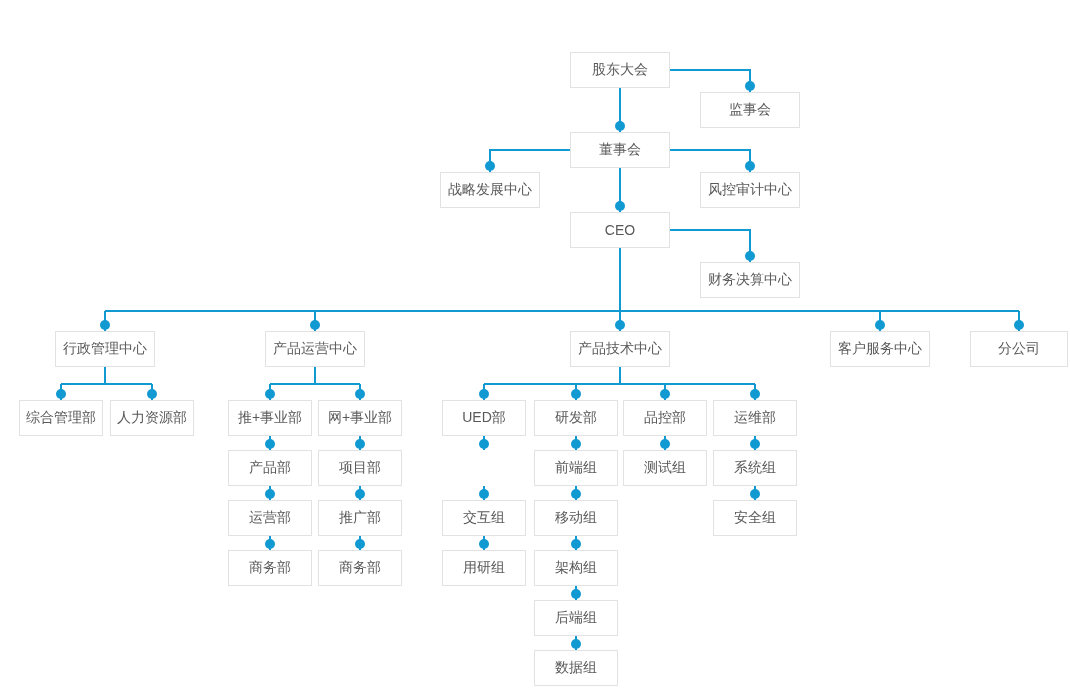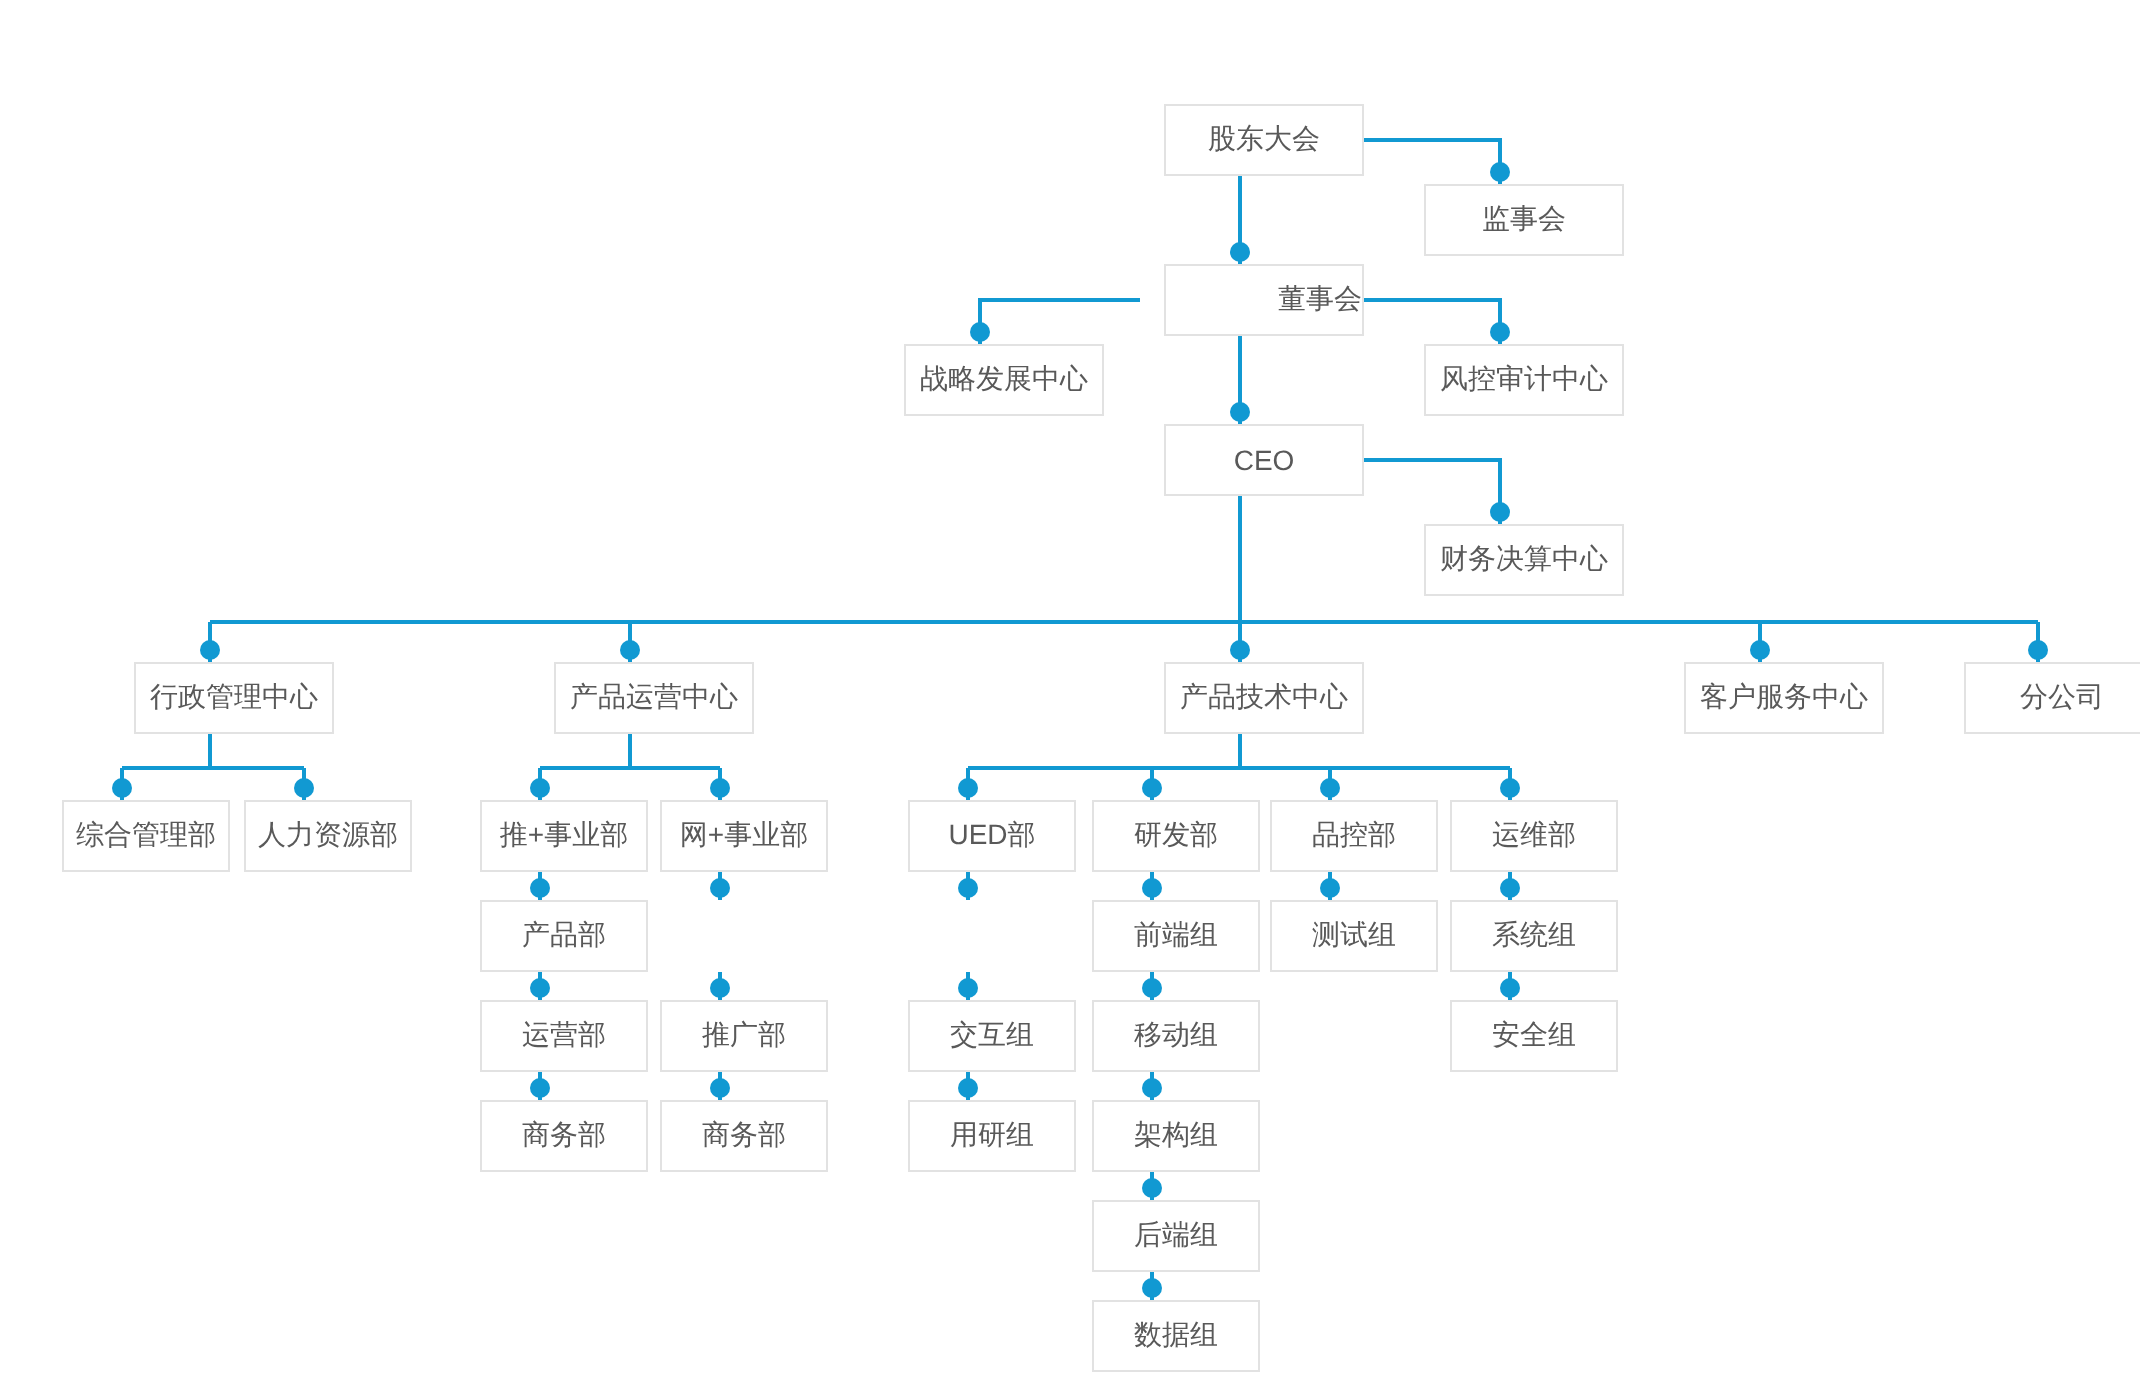--- a/index.html
+++ b/index.html
@@ -27,21 +27,20 @@
     box-sizing: border-box;
     background: var(--box-bg, #ffffff);
     border: 1px solid var(--box-border, #e2e2e2);
     display: flex;
     align-items: center;
     justify-content: center;
     font-size: 14px;
     color: var(--text-color, #595959);
     white-space: nowrap;
     z-index: 2;
-    margin-left: 12px;
   }
 </style>
 </head>
 <body>
 
 <div id="canvas">
   <svg id="edges" xmlns="http://www.w3.org/2000/svg">
       <polyline points="670,70 750,70 750,92" fill="none" stroke="#1199d2" stroke-width="2"></polyline>
       <circle cx="750" cy="86" r="5" fill="#1199d2"></circle>
       <polyline points="620,88 620,132" fill="none" stroke="#1199d2" stroke-width="2"></polyline>
@@ -122,21 +121,21 @@
       <circle cx="755" cy="444" r="5" fill="#1199d2"></circle>
       <polyline points="755,486 755,500" fill="none" stroke="#1199d2" stroke-width="2"></polyline>
       <circle cx="755" cy="494" r="5" fill="#1199d2"></circle>
     </svg>
 <div class="node" style="left: 570px; top: 52px; width: 100px; height: 36px;">
       <span>股东大会</span>
     </div>
     <div class="node" style="left: 700px; top: 92px; width: 100px; height: 36px;">
       <span>监事会</span>
     </div>
-    <div class="node" style="left: 570px; top: 132px; width: 100px; height: 36px; justify-content: flex-end;">
+    <div class="node" style="left: 570px; top: 132px; width: 100px; height: 36px;">
       <span>董事会</span>
     </div>
     <div class="node" style="left: 440px; top: 172px; width: 100px; height: 36px;">
       <span>战略发展中心</span>
     </div>
     <div class="node" style="left: 700px; top: 172px; width: 100px; height: 36px;">
       <span>风控审计中心</span>
     </div>
     <div class="node" style="left: 570px; top: 212px; width: 100px; height: 36px;">
       <span>CEO</span>
@@ -172,20 +171,23 @@
       <span>产品部</span>
     </div>
     <div class="node" style="left: 228px; top: 500px; width: 84px; height: 36px;">
       <span>运营部</span>
     </div>
     <div class="node" style="left: 228px; top: 550px; width: 84px; height: 36px;">
       <span>商务部</span>
     </div>
     <div class="node" style="left: 318px; top: 400px; width: 84px; height: 36px;">
       <span>网+事业部</span>
+    </div>
+    <div class="node" style="left: 318px; top: 450px; width: 84px; height: 36px;">
+      <span>项目部</span>
     </div>
     <div class="node" style="left: 318px; top: 500px; width: 84px; height: 36px;">
       <span>推广部</span>
     </div>
     <div class="node" style="left: 318px; top: 550px; width: 84px; height: 36px;">
       <span>商务部</span>
     </div>
     <div class="node" style="left: 442px; top: 400px; width: 84px; height: 36px;">
       <span>UED部</span>
     </div>

